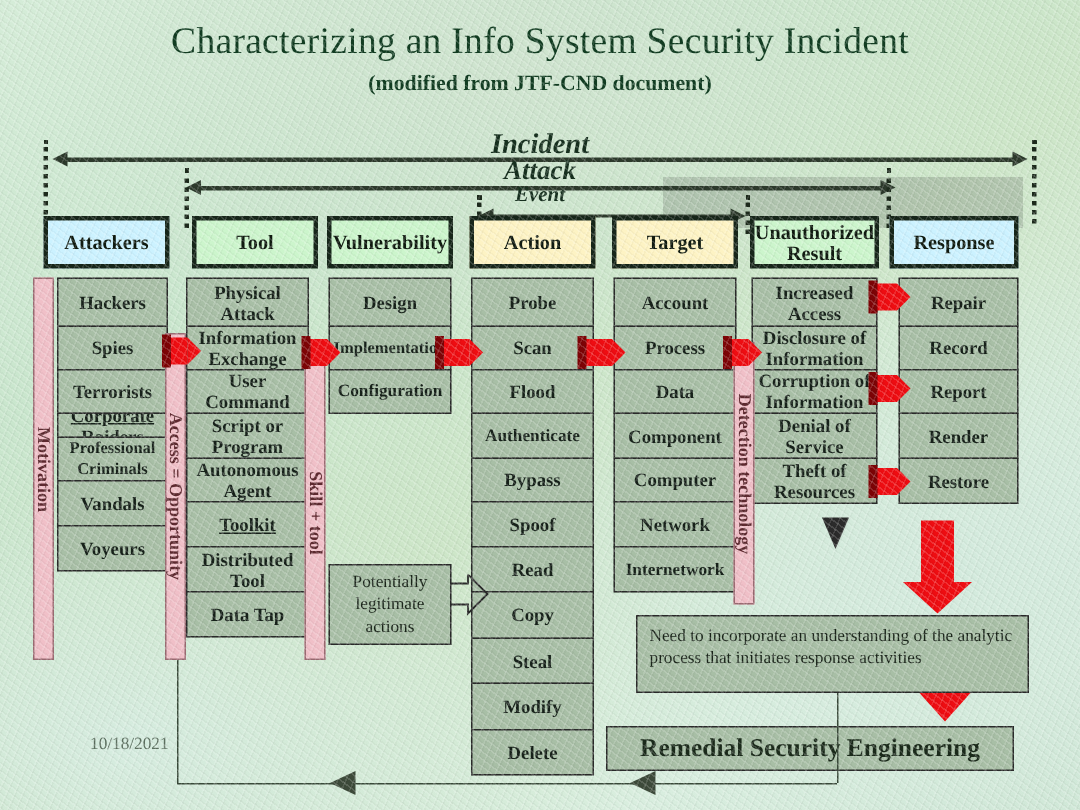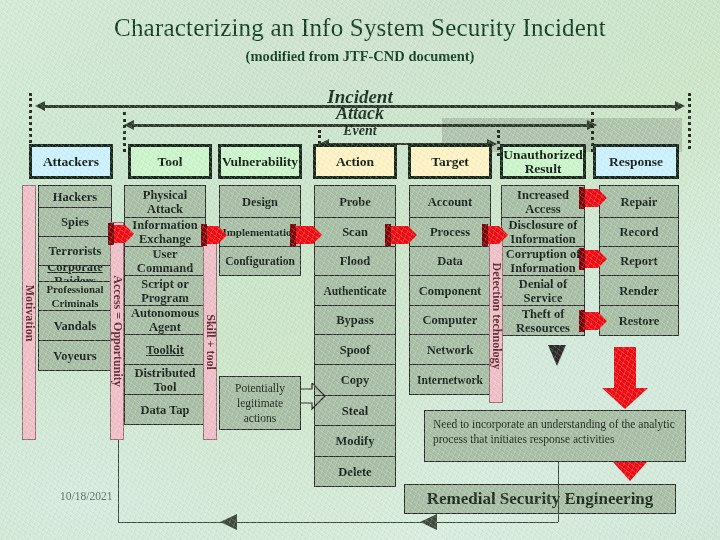--- a/index.html
+++ b/index.html
@@ -171,21 +171,21 @@
     <span>Target</span>
   </div>
   <div class="hdr" style="left:500px;top:144px;width:86px;background:#ccf5cc;">
     <span>Unauthorized Result</span>
   </div>
   <div class="hdr" style="left:593px;top:144px;width:86px;background:#ccf2ff;">
     <span>Response</span>
   </div>
 
   <div class="col" style="left:38px;top:186px;width:74px;">
-    <div class="cell" style="height:23px;">Hackers</div>
+    <div class="cell" style="height:33px;">Hackers</div>
     <div class="cell" style="height:30px;">Spies</div>
     <div class="cell" style="height:30px;">Terrorists</div>
     <div class="cell" style="height:17px;text-decoration:underline;">Corporate Raiders</div>
     <div class="cell" style="height:30px;font-size:11px;">Professional Criminals</div>
     <div class="cell" style="height:31px;">Vandals</div>
     <div class="cell" style="height:31px;">Voyeurs</div>
   </div>
 
   <div class="col" style="left:124px;top:186px;width:82px;">
     <div class="cell" style="height:33px;">Physical Attack</div>
@@ -204,20 +204,21 @@
     <div class="cell" style="height:30px;font-size:11.5px;">Configuration</div>
   </div>
 
   <div class="col" style="left:314px;top:186px;width:82px;">
     <div class="cell" style="height:33px;">Probe</div>
     <div class="cell" style="height:30px;">Scan</div>
     <div class="cell" style="height:30px;">Flood</div>
     <div class="cell" style="height:31px;font-size:11.5px;">Authenticate</div>
     <div class="cell" style="height:30px;">Bypass</div>
     <div class="cell" style="height:31px;">Spoof</div>
+    <div class="cell" style="height:31px;">Read</div>
     <div class="cell" style="height:32px;">Copy</div>
     <div class="cell" style="height:31px;">Steal</div>
     <div class="cell" style="height:32px;">Modify</div>
     <div class="cell" style="height:31px;">Delete</div>
   </div>
 
   <div class="col" style="left:409px;top:186px;width:82px;">
     <div class="cell" style="height:33px;">Account</div>
     <div class="cell" style="height:30px;">Process</div>
     <div class="cell" style="height:30px;">Data</div>

